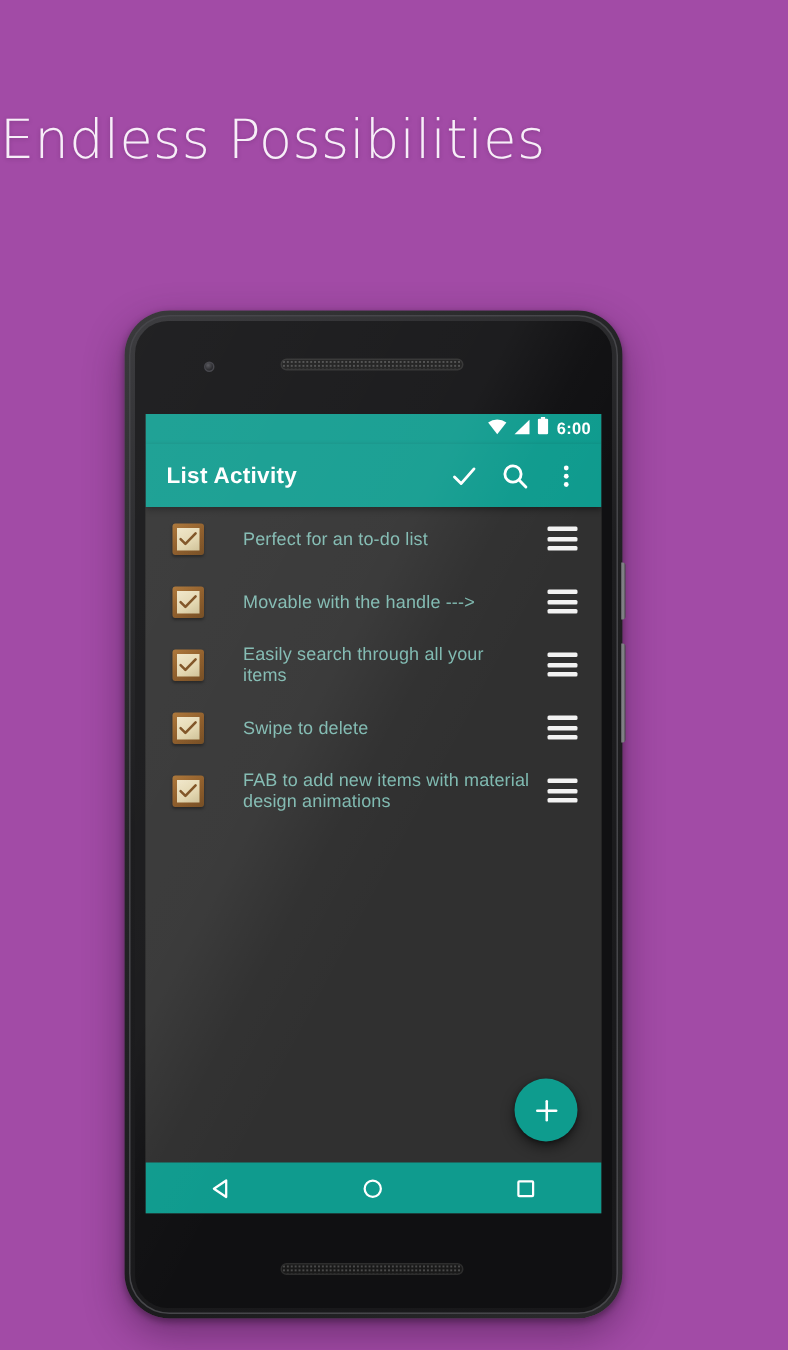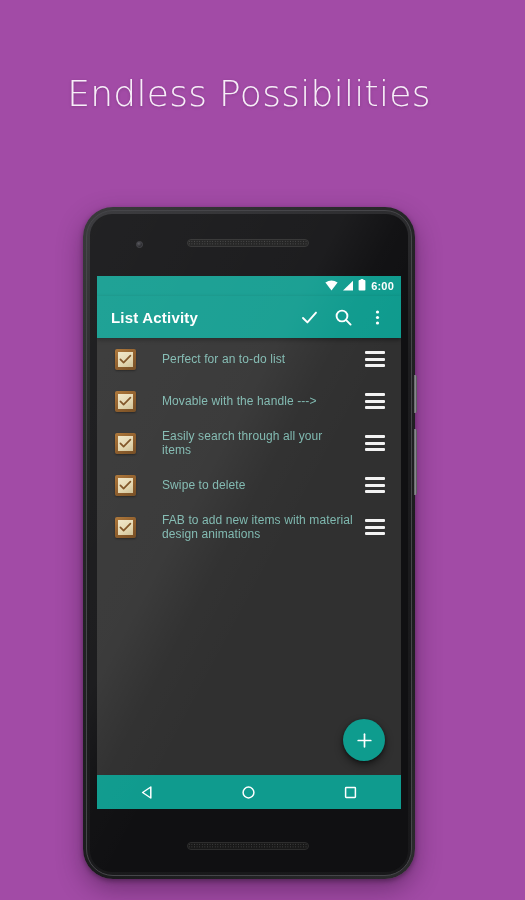--- a/index.html
+++ b/index.html
@@ -14,21 +14,21 @@
     background: #a24ba6;
     position: relative;
   }
 
   
   #promo-headline {
     position: absolute;
     top: 74px;
     left: 0;
     width: 498px;
-    text-align: center;
+    text-align: left;
     color: #f7eef8;
     font-size: 36px;
     font-weight: 300;
     letter-spacing: 0.3px;
     line-height: 1.1;
     font-family: "DejaVu Sans", sans-serif;
     text-shadow: 0 1px 3px rgba(60,20,65,0.25);
   }
 
   

